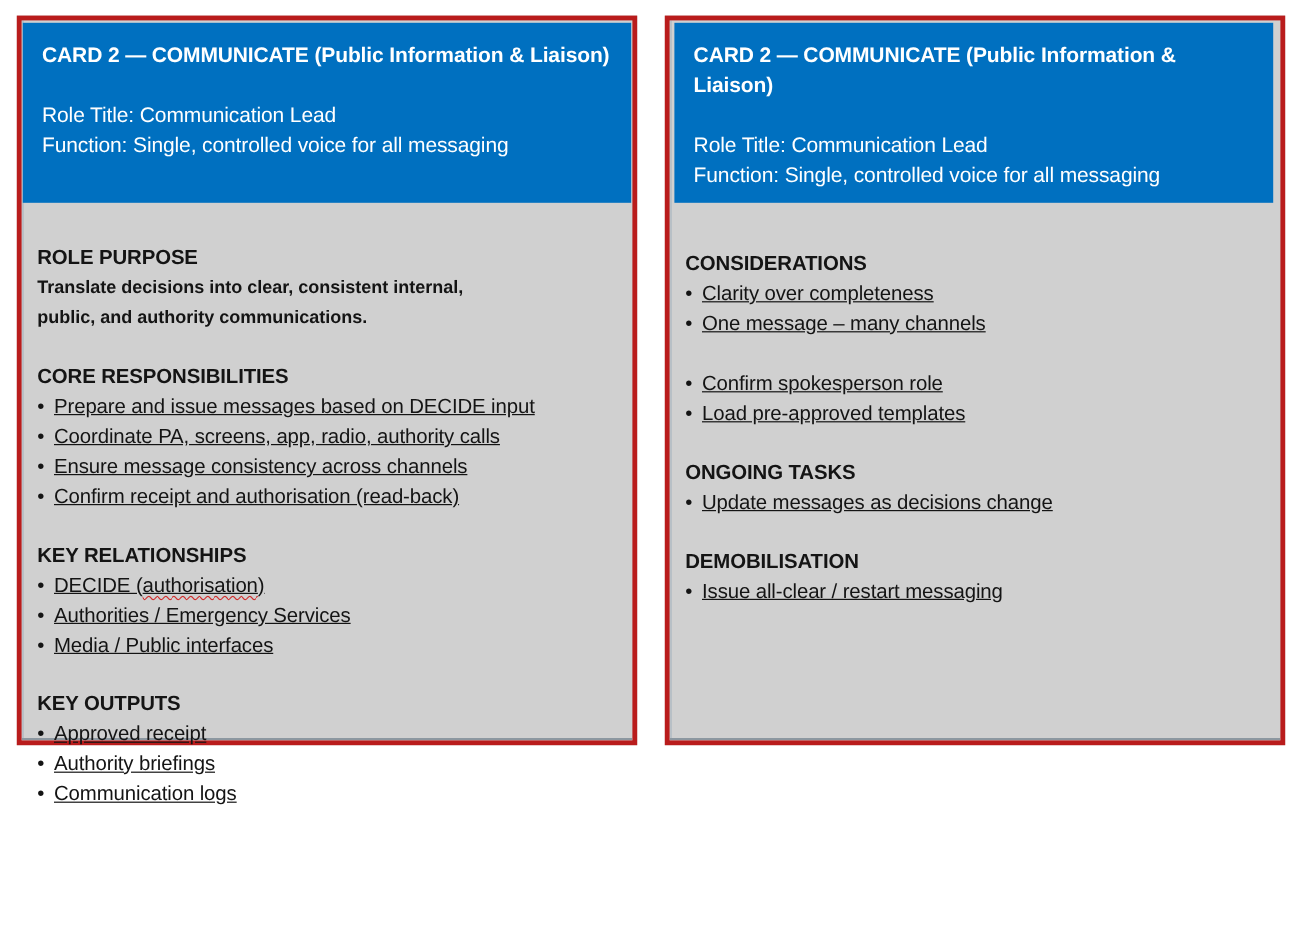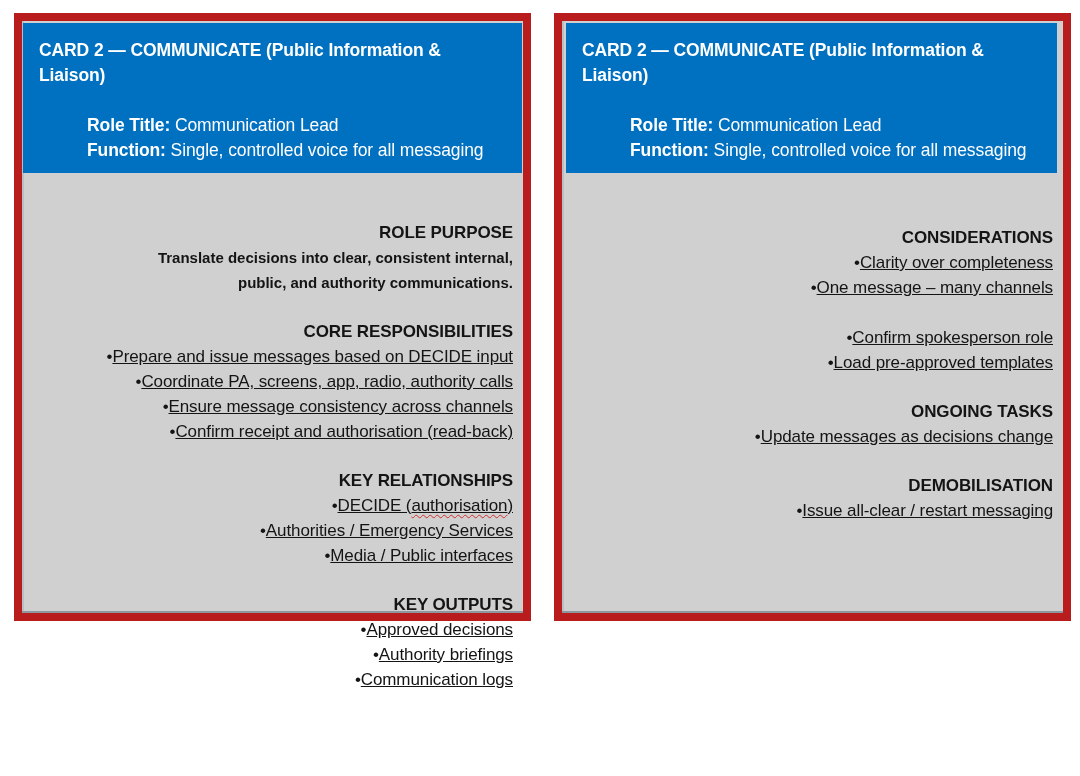--- a/index.html
+++ b/index.html
@@ -3,45 +3,45 @@
   <meta charset="utf-8">
   <style>
     html, body { margin: 0; padding: 0; }
     body {
       width: 1080px; height: 776px; background: #ffffff; position: relative;
       font-family: "Liberation Sans", "DejaVu Sans", sans-serif; color: #141414;
       overflow: hidden;
     }
     .card {
       position: absolute; top: 13px; height: 608px;
-      background: #d0d0d0; border: 8px solid #b91c1c;
+      background: #d0d0d0; border: 4px solid #b91c1c;
       box-sizing: border-box;
       box-shadow: inset 0 -2px 0 #8c97a0, inset 2px 0 0 #b8c0c6;
     }
     .card.left { left: 14px; width: 517px; }
     .card.right { left: 554px; width: 517px; }
     .card-header {
       position: absolute; top: 2px; height: 150px;
       background: #0070c0; color: #ffffff;
       box-sizing: border-box; padding: 15px 16px 0 16px;
     }
     .card.left .card-header { left: 1px; right: 1px; }
     .card.right .card-header { left: 4px; right: 6px; }
     .card-title {
       font-weight: bold; font-size: 17.5px; line-height: 25px; margin: 0;
       letter-spacing: -0.1px;
     }
     .meta-line { font-size: 17.5px; line-height: 25px; margin: 0; white-space: nowrap; letter-spacing: -0.1px; }
     .meta-gap { height: 25px; }
-    .meta-key { font-weight: bold; margin-left: 48px; }
+    .meta-key { font-weight: normal; }
     .card-body {
       position: absolute; top: 186px; left: 13px; right: 10px;
     }
     .card.right .card-body { top: 191px; left: 13px; }
-    .section { margin: 14px 0 25px 0; text-align: right; }
+    .section { margin: 0 0 25px 0; }
     .section-title {
       font-weight: bold; font-size: 17px; line-height: 24px; margin: 0;
       letter-spacing: -0.1px;
     }
     .para { font-size: 15px; line-height: 25px; margin: 0; font-weight: bold; }
     ul.bullets { list-style: none; margin: 0; padding: 0; }
     ul.bullets li { font-size: 17px; line-height: 25px; white-space: nowrap; letter-spacing: -0.1px; text-decoration: underline; }
     ul.bullets li .dot { display: inline-block; width: 14px; }
     .spell { text-decoration: underline wavy #d03030; text-decoration-thickness: 1px; text-underline-offset: 3px; }
   </style>
@@ -78,21 +78,21 @@
       <ul class="bullets">
         <li><span class="dot">•</span><span>DECIDE (</span><span class="spell">authorisation</span><span>)</span></li>
         <li><span class="dot">•</span><span>Authorities / Emergency Services</span></li>
         <li><span class="dot">•</span><span>Media / Public interfaces</span></li>
       </ul>
     </div>
 
     <div class="section">
       <p class="section-title">KEY OUTPUTS</p>
       <ul class="bullets">
-        <li><span class="dot">•</span><span>Approved decisions</span></li>
+        <li><span class="dot">•</span><span>Approved receipt</span></li>
         <li><span class="dot">•</span><span>Authority briefings</span></li>
         <li><span class="dot">•</span><span>Communication logs</span></li>
       </ul>
     </div>
   </div>
 </div>
 
 <div class="card right">
   <div class="card-header">
     <p class="card-title">CARD 2 — COMMUNICATE (Public Information &amp; Liaison)</p>

